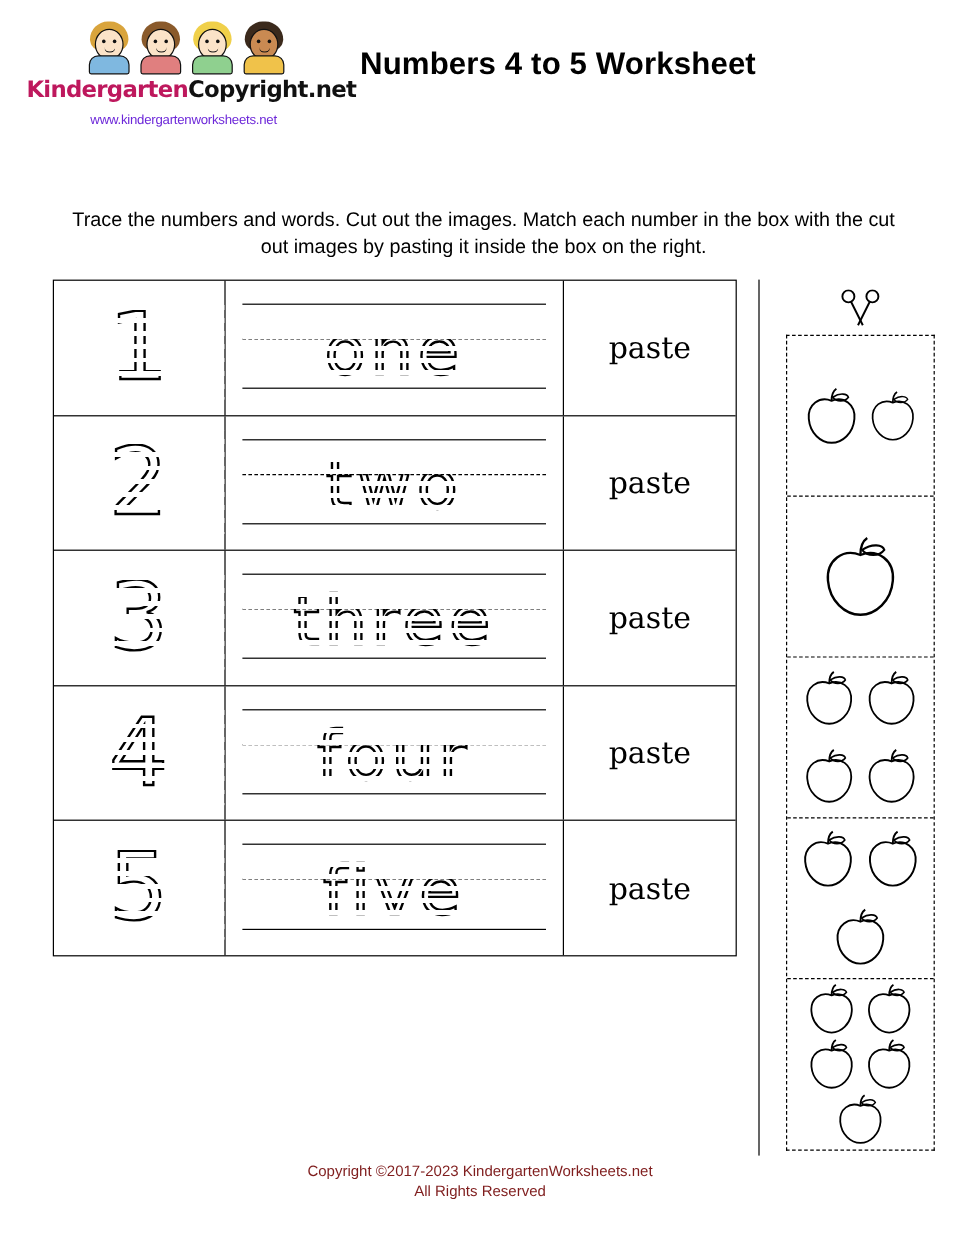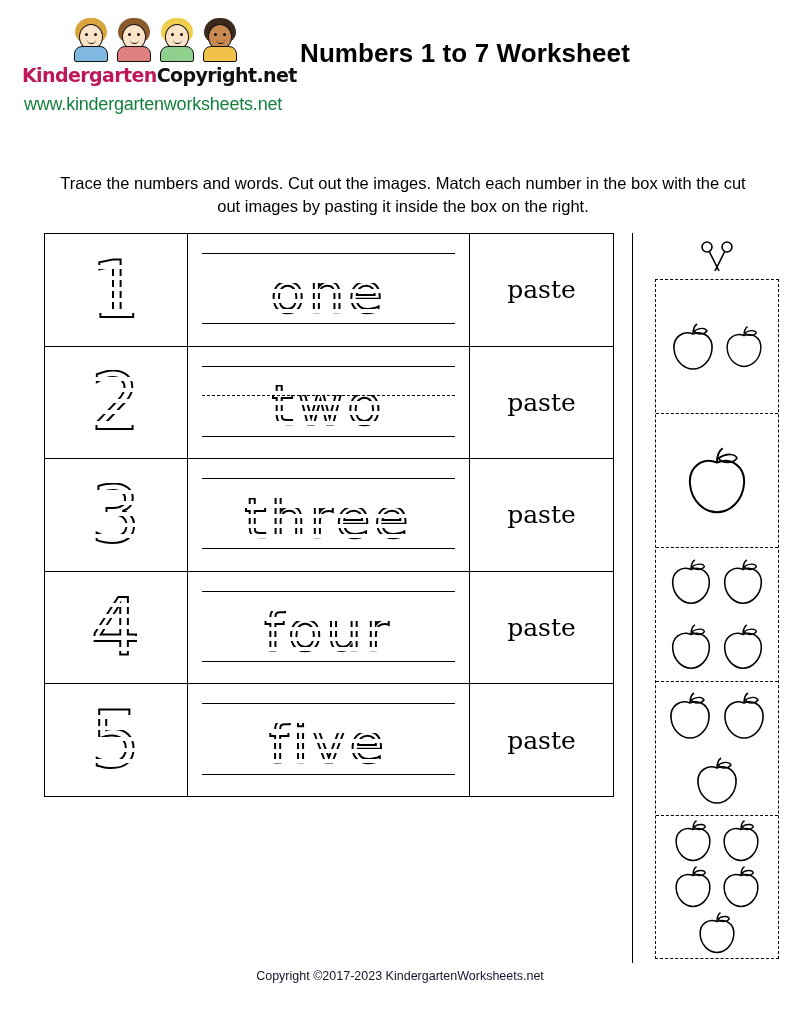--- a/index.html
+++ b/index.html
@@ -80,22 +80,22 @@
     font-family: "DejaVu Sans", sans-serif;
     font-weight: bold;
     font-size: 19px;
     letter-spacing: -0.6px;
     white-space: nowrap;
   }
   .logo-text .green { color: #be185d; }
   .logo-text .dark { color: #111; }
   .logo-url {
     margin-top: 8px;
-    font-size: 18px;
-    color: #15803d;
+    font-size: 11px;
+    color: #6d28d9;
     letter-spacing: -0.2px;
     white-space: nowrap;
   }
 
   .title {
     position: absolute;
     left: 300px;
     top: 38px;
     font-size: 26px;
     font-weight: bold;
@@ -303,21 +303,21 @@
   .apples.n2 { padding: 4px; }
   .apple-wrap { display: flex; align-items: center; justify-content: center; }
 
   
   .footer {
     position: absolute;
     left: 0; right: 0;
     top: 968px;
     text-align: center;
     font-size: 12.5px;
-    color: #0f172a;
+    color: #7f1d1d;
     line-height: 1.35;
   }
 </style>
 </head>
 <body>
 
 <div class="header">
 
   <div class="logo-block">
     <div class="kids-row">
@@ -353,21 +353,21 @@
         <div class="mouth"></div>
         <div class="body" style="background:#f0c24a;"></div>
       </div>
     </div>
     <div class="logo-text">
       <span class="green">Kindergarten</span><span class="dark">Copyright</span><span class="dark">.net</span>
     </div>
     <div class="logo-url">www.kindergartenworksheets.net</div>
   </div>
 
-  <div class="title">Numbers 1 to 7 Worksheet</div>
+  <div class="title">Numbers 4 to 5 Worksheet</div>
 
 </div>
 
 <div class="instructions">Trace the numbers and words. Cut out the images. Match each number in the box with the cut out images by pasting it inside the box on the right.</div>
 
 <div class="main">
 
   <div class="table">
 
     <div class="row">
@@ -601,13 +601,14 @@
           </div>
         </div>
       </div>
 
     </div>
   </div>
 </div>
 
 <div class="footer">
   <div>Copyright ©2017-2023 KindergartenWorksheets.net</div>
+  <div>All Rights Reserved</div>
 </div>
 
 </body></html>

